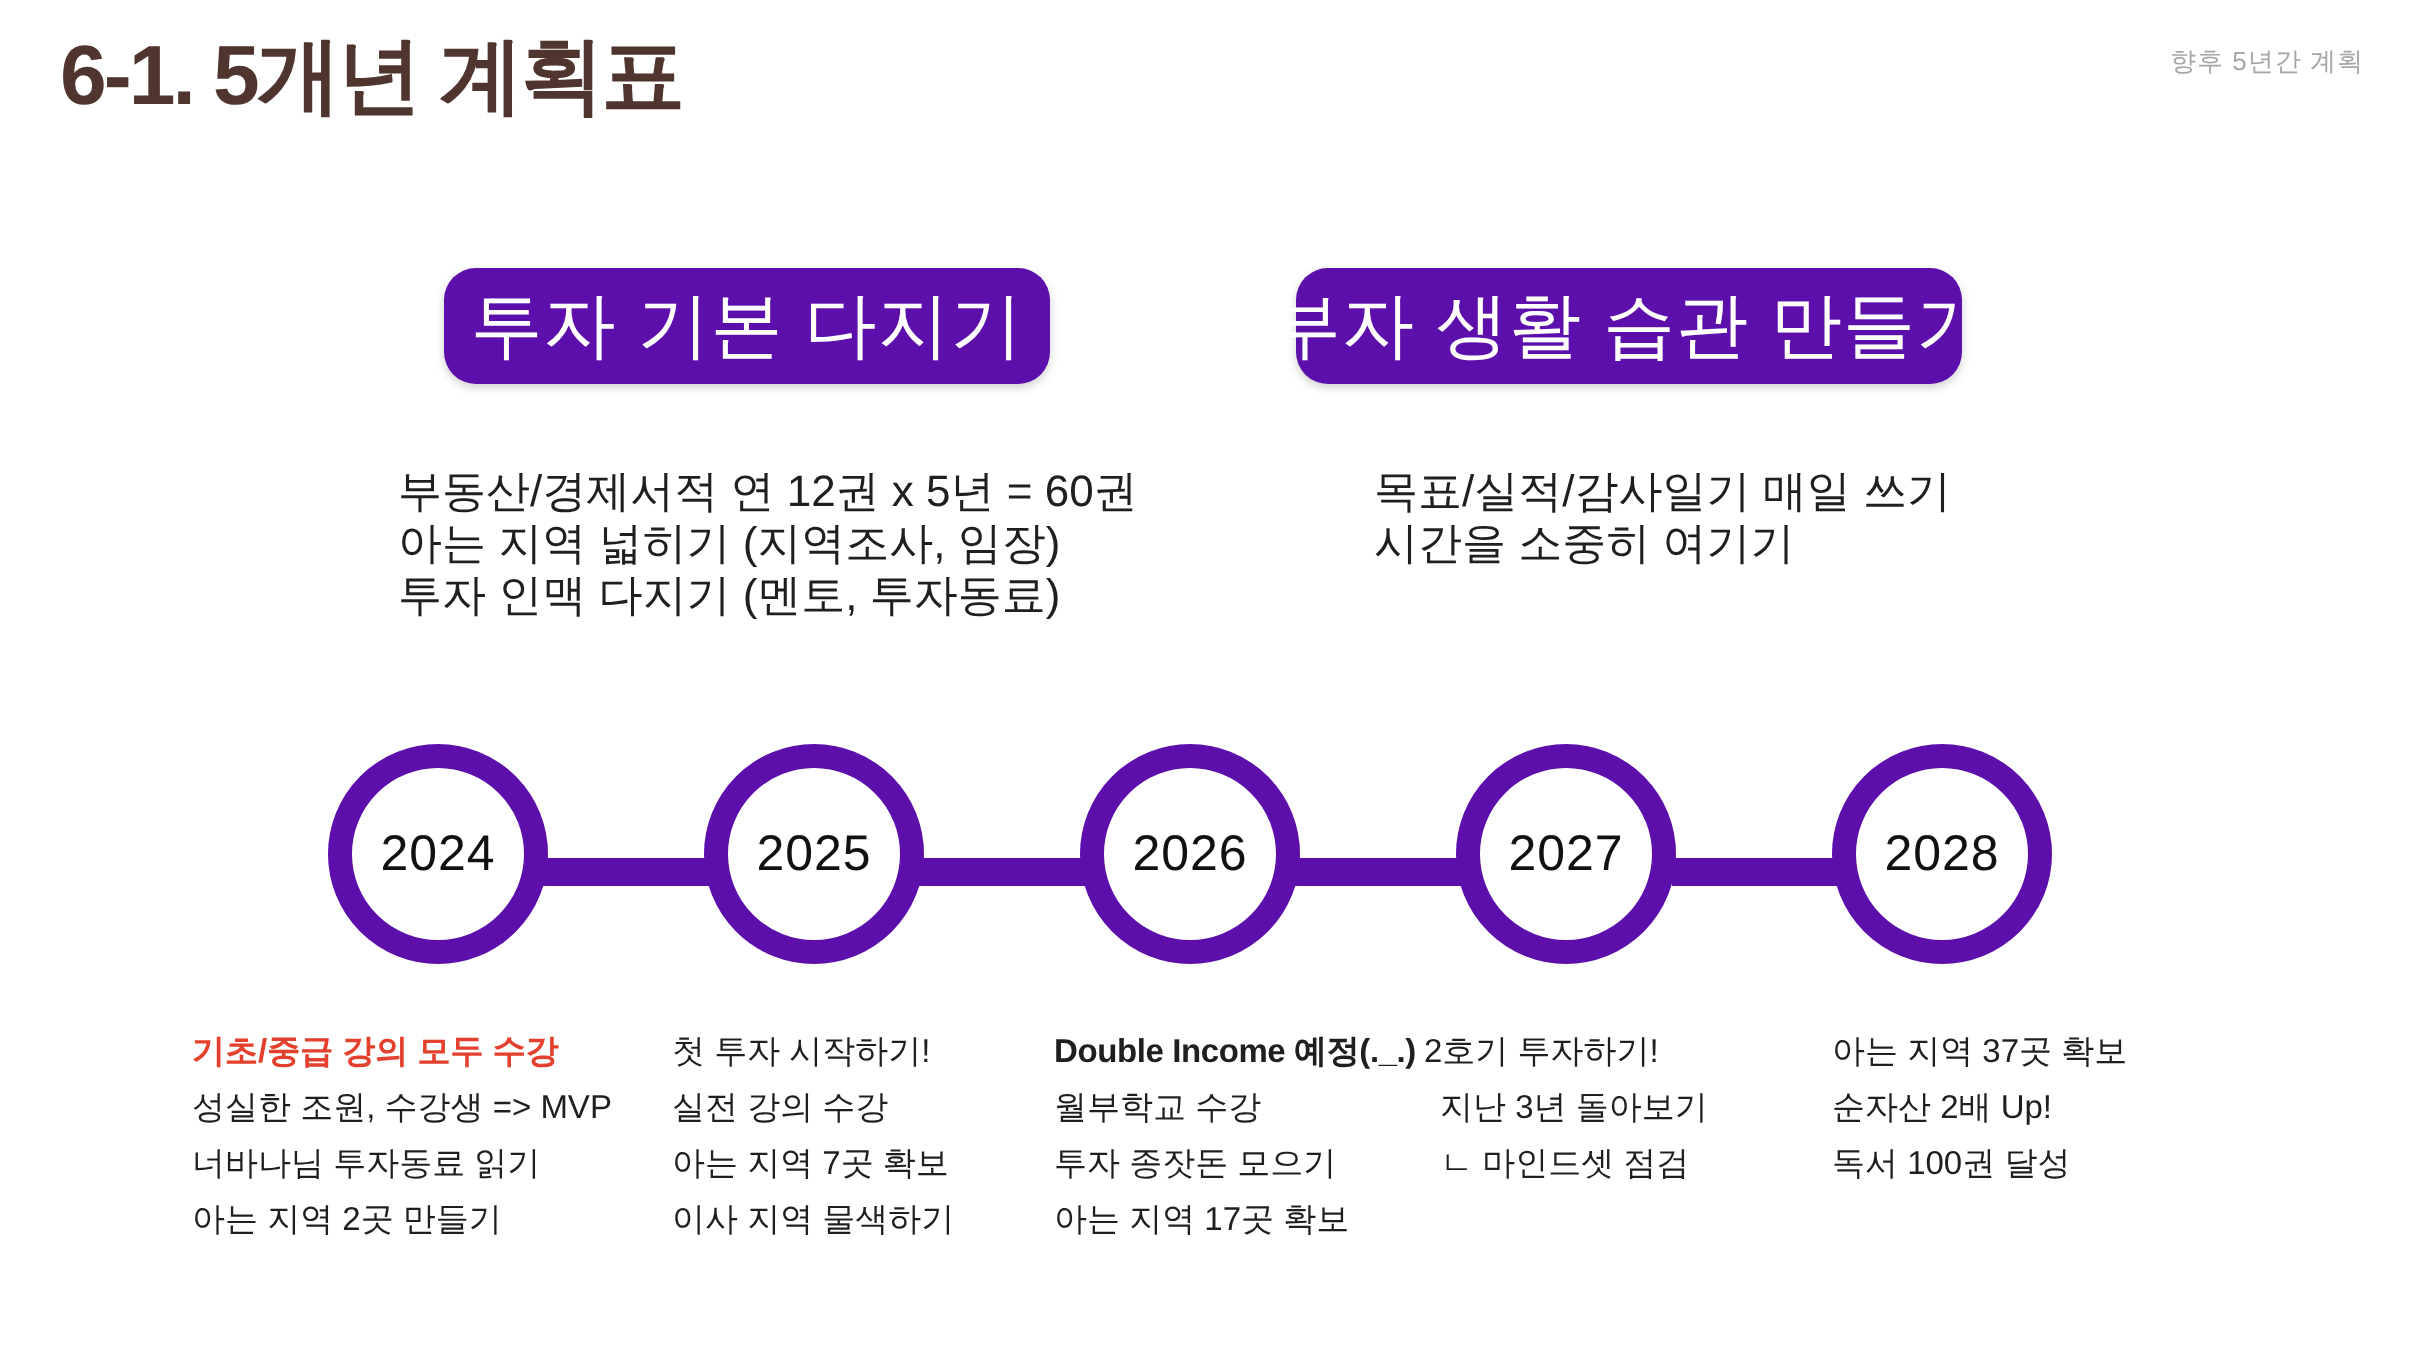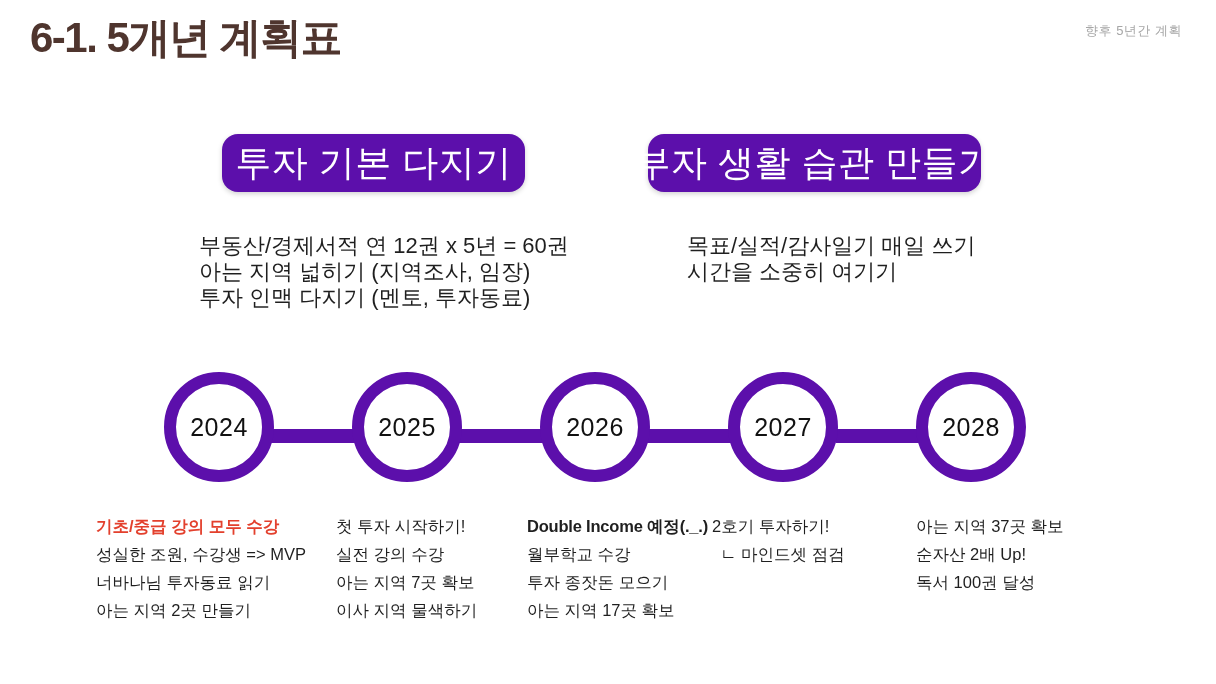--- a/index.html
+++ b/index.html
@@ -187,20 +187,21 @@
 
   <div class="year-col" id="col-2026">
     <div class="line bold-lead">Double Income 예정(._.)</div>
     <div class="line">월부학교 수강</div>
     <div class="line">투자 종잣돈 모으기</div>
     <div class="line">아는 지역 17곳 확보</div>
   </div>
 
   <div class="year-col" id="col-2027">
     <div class="line">2호기 투자하기!</div>
+    <div class="line">지난 3년 돌아보기</div>
     <div class="line indent">ㄴ 마인드셋 점검</div>
   </div>
 
   <div class="year-col" id="col-2028">
     <div class="line">아는 지역 37곳 확보</div>
     <div class="line">순자산 2배 Up!</div>
     <div class="line">독서 100권 달성</div>
   </div>
 
 </div>

